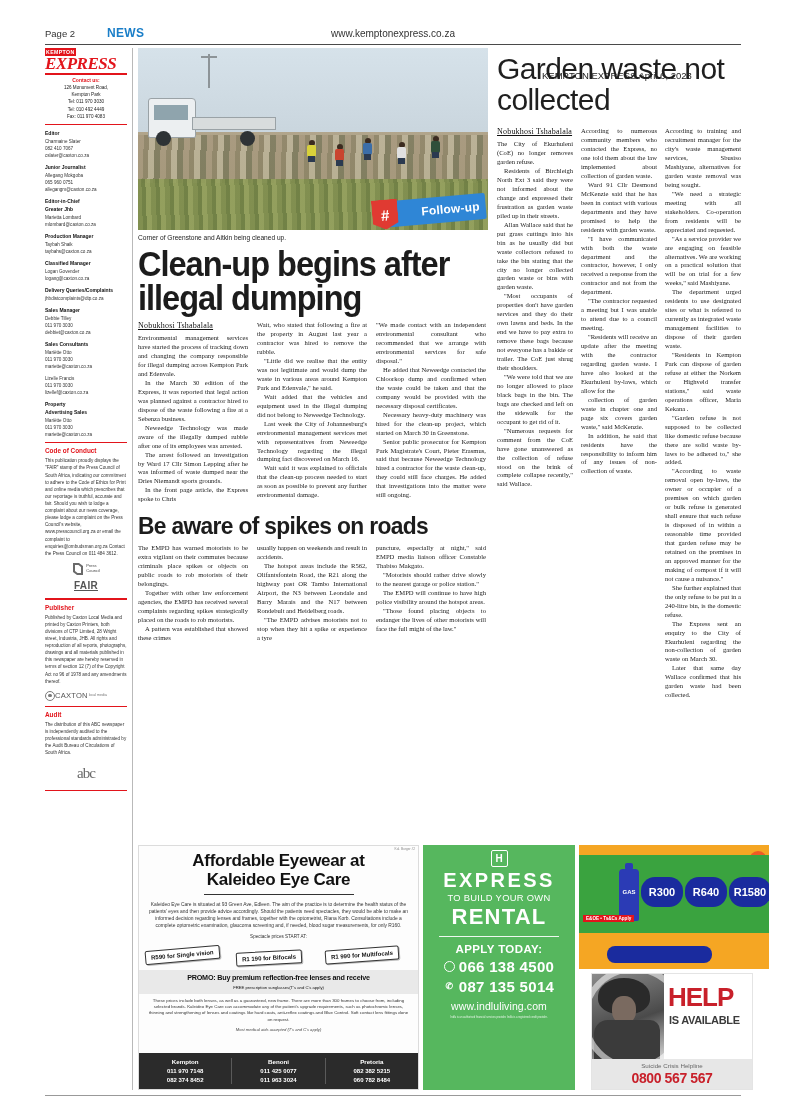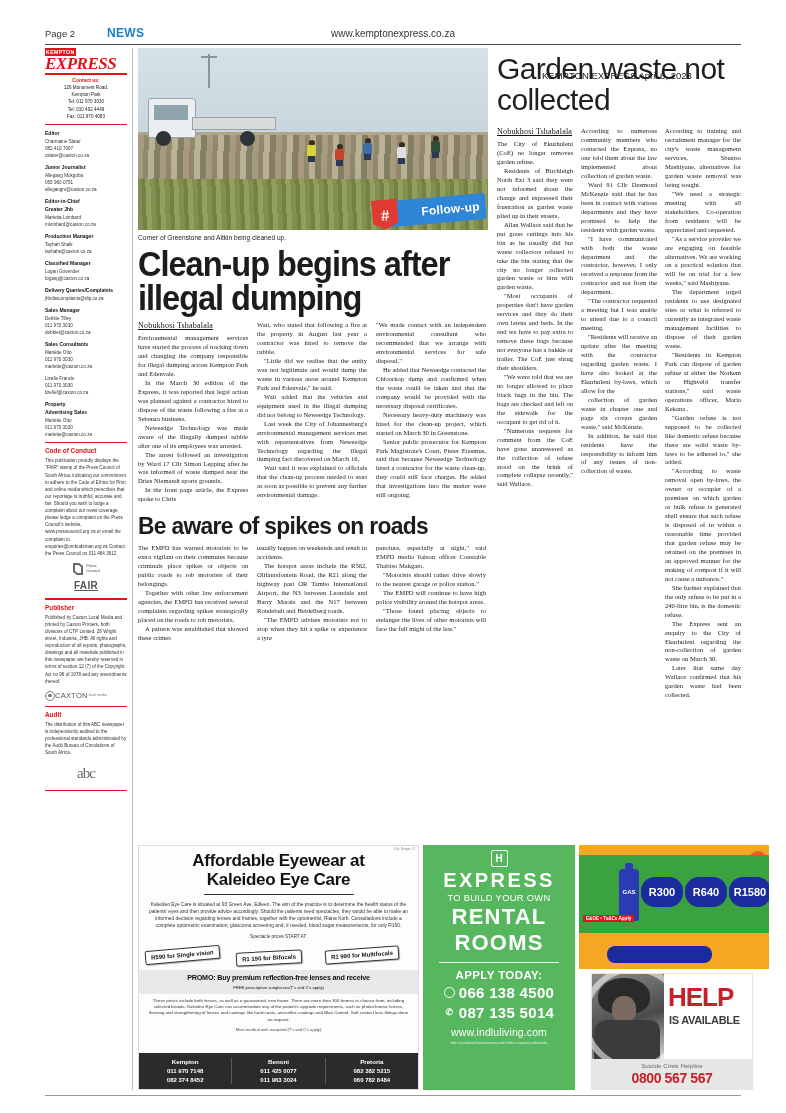--- a/index.html
+++ b/index.html
@@ -506,21 +506,20 @@
           </div>
         </div>
       </div>
     </div>
 
     <div class="ad-fin">
       <div class="fin-h">H</div>
       <div class="fin-1">EXPRESS</div>
       <div class="fin-2">TO BUILD YOUR OWN</div>
       <div class="fin-3">RENTAL</div>
-      <div class="fin-3">ROOMS</div>
       <div class="fin-hr"></div>
       <div class="fin-4">APPLY TODAY:</div>
       <div class="fin-num">
         <span class="ic-circ"></span>
         <span>066 138 4500</span>
       </div>
       <div class="fin-num">
         <span class="ic-ph">✆</span>
         <span>087 135 5014</span>
       </div>

